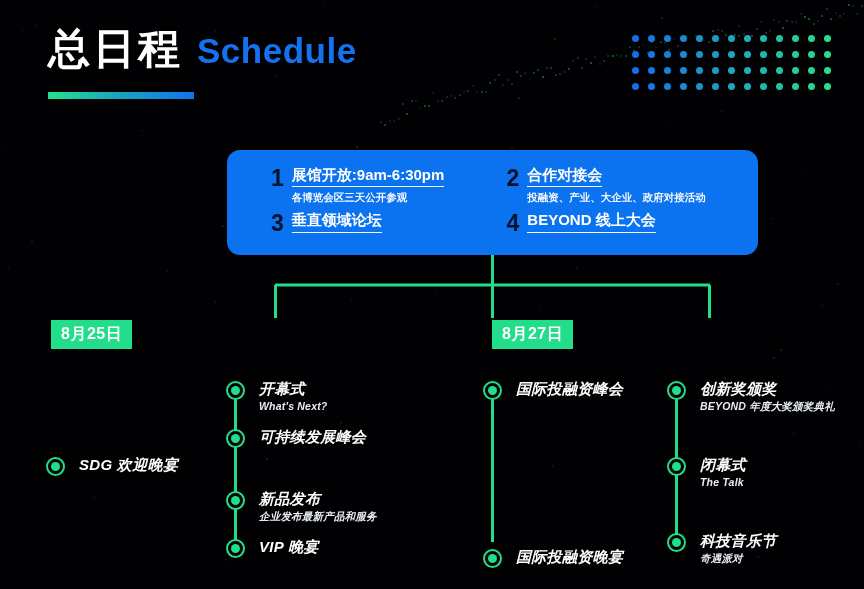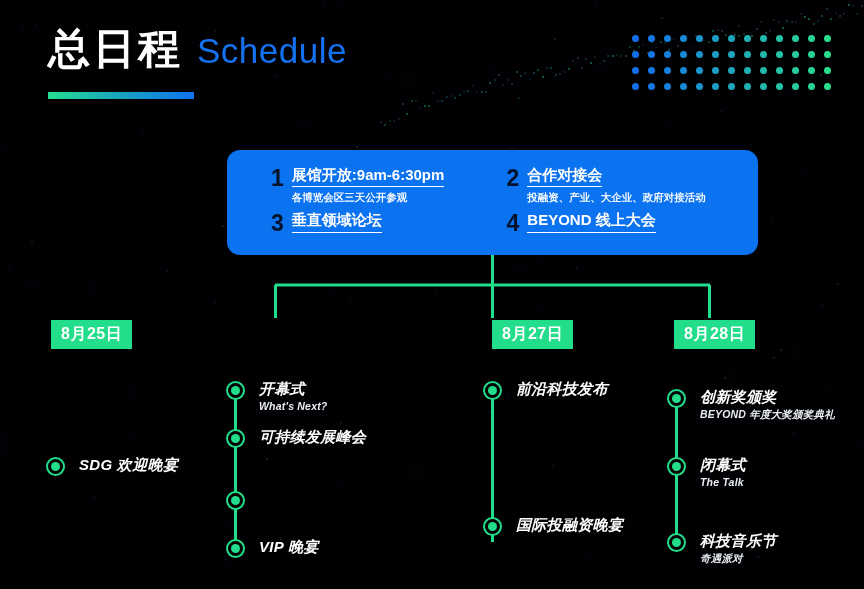--- a/index.html
+++ b/index.html
@@ -52,21 +52,21 @@
   }
   .title-cn {
     font-size: 42px;
     font-weight: bold;
     color: #ffffff;
     letter-spacing: 3px;
     line-height: 1;
   }
   .title-en {
     font-size: 35px;
-    font-weight: normal;
+    font-weight: bold;
     color: #1472f0;
     letter-spacing: .5px;
     line-height: 1;
   }
   .title-rule {
     margin-top: 22px;
     width: 146px;
     height: 7px;
     background: linear-gradient(90deg, #24e08f 0%, #19a8bb 45%, #0f73ef 100%);
   }
@@ -528,21 +528,20 @@
       <path d="M 492.5 0 L 492.5 35"></path>
       <path d="M 275 35 L 710 35"></path>
       <path d="M 275.5 35 L 275.5 68"></path>
       <path d="M 492.5 35 L 492.5 68"></path>
       <path d="M 709.5 35 L 709.5 68"></path>
     </g>
   </svg>
 
   <div class="date-badge" style="left:51px; top:320px;">8月25日</div>
   <div class="date-badge" style="left:492px; top:320px;">8月27日</div>
-  <div class="date-badge" style="left:674px; top:320px;">8月28日</div>
 
   <div class="col" style="left:46px; top:380px; width:180px; height:180px;">
     <div class="ev" style="top:76px;">
       <span class="bullet"></span>
       <span class="ev-text">
         <div class="ev-title">SDG 欢迎晚宴</div>
       </span>
     </div>
   </div>
 
@@ -556,48 +555,52 @@
       </span>
     </div>
     <div class="ev" style="top:48px;">
       <span class="bullet"></span>
       <span class="ev-text">
         <div class="ev-title">可持续发展峰会</div>
       </span>
     </div>
     <div class="ev" style="top:110px;">
       <span class="bullet"></span>
+      <span class="ev-text">
+        <div class="ev-title">新品发布</div>
+        <div class="ev-sub">企业发布最新产品和服务</div>
+      </span>
     </div>
     <div class="ev" style="top:158px;">
       <span class="bullet"></span>
       <span class="ev-text">
         <div class="ev-title">VIP 晚宴</div>
       </span>
     </div>
   </div>
 
   <div class="col" style="left:483px; top:380px; width:200px; height:180px;">
     <div class="tl-line" style="top:10px; height:152px;"></div>
     <div class="ev" style="top:0px;">
       <span class="bullet"></span>
       <span class="ev-text">
-        <div class="ev-title">前沿科技发布</div>
-      </span>
-    </div>
-    <div class="ev" style="top:136px;">
+        <div class="ev-title">国际投融资峰会</div>
+      </span>
+    </div>
+    <div class="ev" style="top:168px;">
       <span class="bullet"></span>
       <span class="ev-text">
         <div class="ev-title">国际投融资晚宴</div>
       </span>
     </div>
   </div>
 
   <div class="col" style="left:667px; top:380px; width:200px; height:190px;">
     <div class="tl-line" style="top:10px; height:152px;"></div>
-    <div class="ev" style="top:0px;margin-top:8px;">
+    <div class="ev" style="top:0px;">
       <span class="bullet"></span>
       <span class="ev-text">
         <div class="ev-title">创新奖颁奖</div>
         <div class="ev-sub">BEYOND 年度大奖颁奖典礼</div>
       </span>
     </div>
     <div class="ev" style="top:152px;">
       <span class="bullet"></span>
       <span class="ev-text">
         <div class="ev-title">科技音乐节</div>

